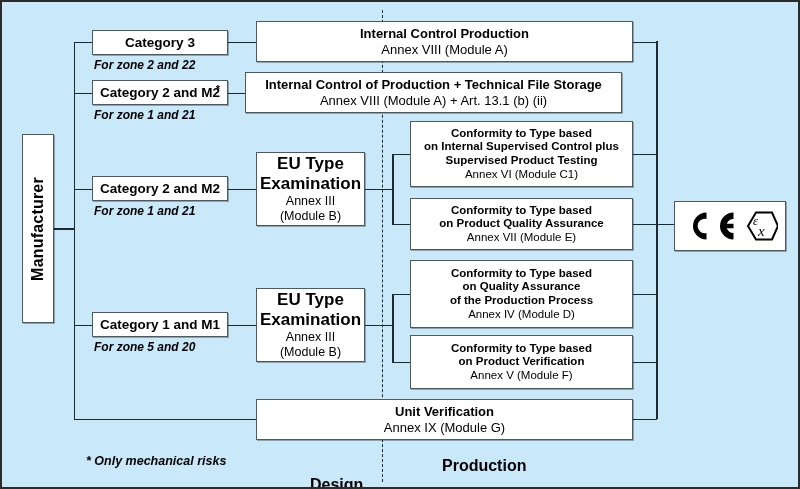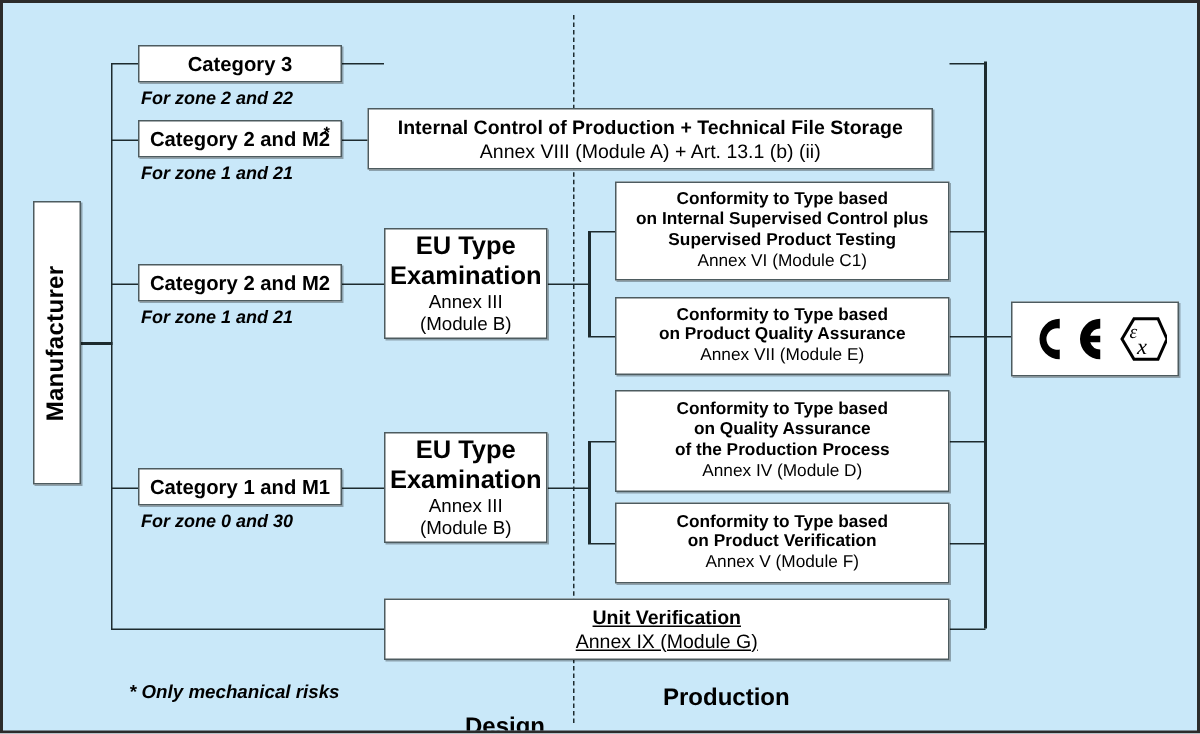--- a/index.html
+++ b/index.html
@@ -187,36 +187,40 @@
   <div class="box cat-box" style="left:90px; top:174px; width:136px; height:25px;">
     <span>Category 2 and  M2</span>
     <span class="star"></span>
   </div>
   <div class="zone-label" style="left:92px; top:202px;">For zone 1 and 21</div>
 
   <div class="box cat-box" style="left:90px; top:310px; width:136px; height:25px;">
     <span>Category 1 and  M1</span>
     <span class="star"></span>
   </div>
-  <div class="zone-label" style="left:92px; top:338px;">For zone 0 and 30</div>
+  <div class="zone-label" style="left:92px; top:338px;">For zone 5 and 20</div>
 
   <div class="box eu-box" style="left:254px; top:150px; width:109px; height:74px;">
     <span class="b">EU Type</span>
     <span class="b">Examination</span>
     <span class="n">Annex  III</span>
     <span class="n">(Module B)</span>
   </div>
 
   <div class="box eu-box" style="left:254px; top:286px; width:109px; height:74px;">
     <span class="b">EU Type</span>
     <span class="b">Examination</span>
     <span class="n">Annex  III</span>
     <span class="n">(Module B)</span>
   </div>
 
+  <div class="box wide-box" style="left:254px; top:19px; width:377px; height:41px;">
+    <span class="b">Internal Control Production</span>
+    <span class="n">Annex VIII (Module A)</span>
+  </div>
 
   <div class="box wide-box" style="left:243px; top:70px; width:377px; height:41px;">
     <span class="b">Internal Control of Production + Technical File Storage</span>
     <span class="n">Annex VIII (Module A) + Art. 13.1 (b) (ii)</span>
   </div>
 
   <div class="box conf-box" style="left:408px; top:119px; width:223px; height:66px;">
     <span class="b">Conformity to Type based</span>
     <span class="b">on Internal Supervised Control plus</span>
     <span class="b">Supervised Product Testing</span>
@@ -235,21 +239,21 @@
     <span class="b">of the Production Process</span>
     <span class="n">Annex  IV (Module D)</span>
   </div>
 
   <div class="box conf-box" style="left:408px; top:333px; width:223px; height:54px;">
     <span class="b">Conformity to Type based</span>
     <span class="b">on Product Verification</span>
     <span class="n">Annex  V (Module F)</span>
   </div>
 
-  <div class="box wide-box" style="left:254px; top:397px; width:377px; height:41px;text-decoration:underline;">
+  <div class="box wide-box" style="left:254px; top:397px; width:377px; height:41px;">
     <span class="b">Unit Verification</span>
     <span class="n">Annex IX (Module G)</span>
   </div>
 
   <div id="ce-mark">
     <svg width="96" height="36" viewBox="0 0 96 36">
 
       <path d="M 24.5 4.5 A 13.5 13.5 0 1 0 24.5 31.5 L 24.5 25.0 A 7.2 7.2 0 1 1 24.5 11.0 Z" fill="#000000"></path>
 
       <path d="M 51.5 4.5 A 13.5 13.5 0 1 0 51.5 31.5 L 51.5 25.0 A 7.2 7.2 0 0 1 44.8 20.2 L 51.5 20.2 L 51.5 15.8 L 44.8 15.8 A 7.2 7.2 0 0 1 51.5 11.0 Z" fill="#000000"></path>

